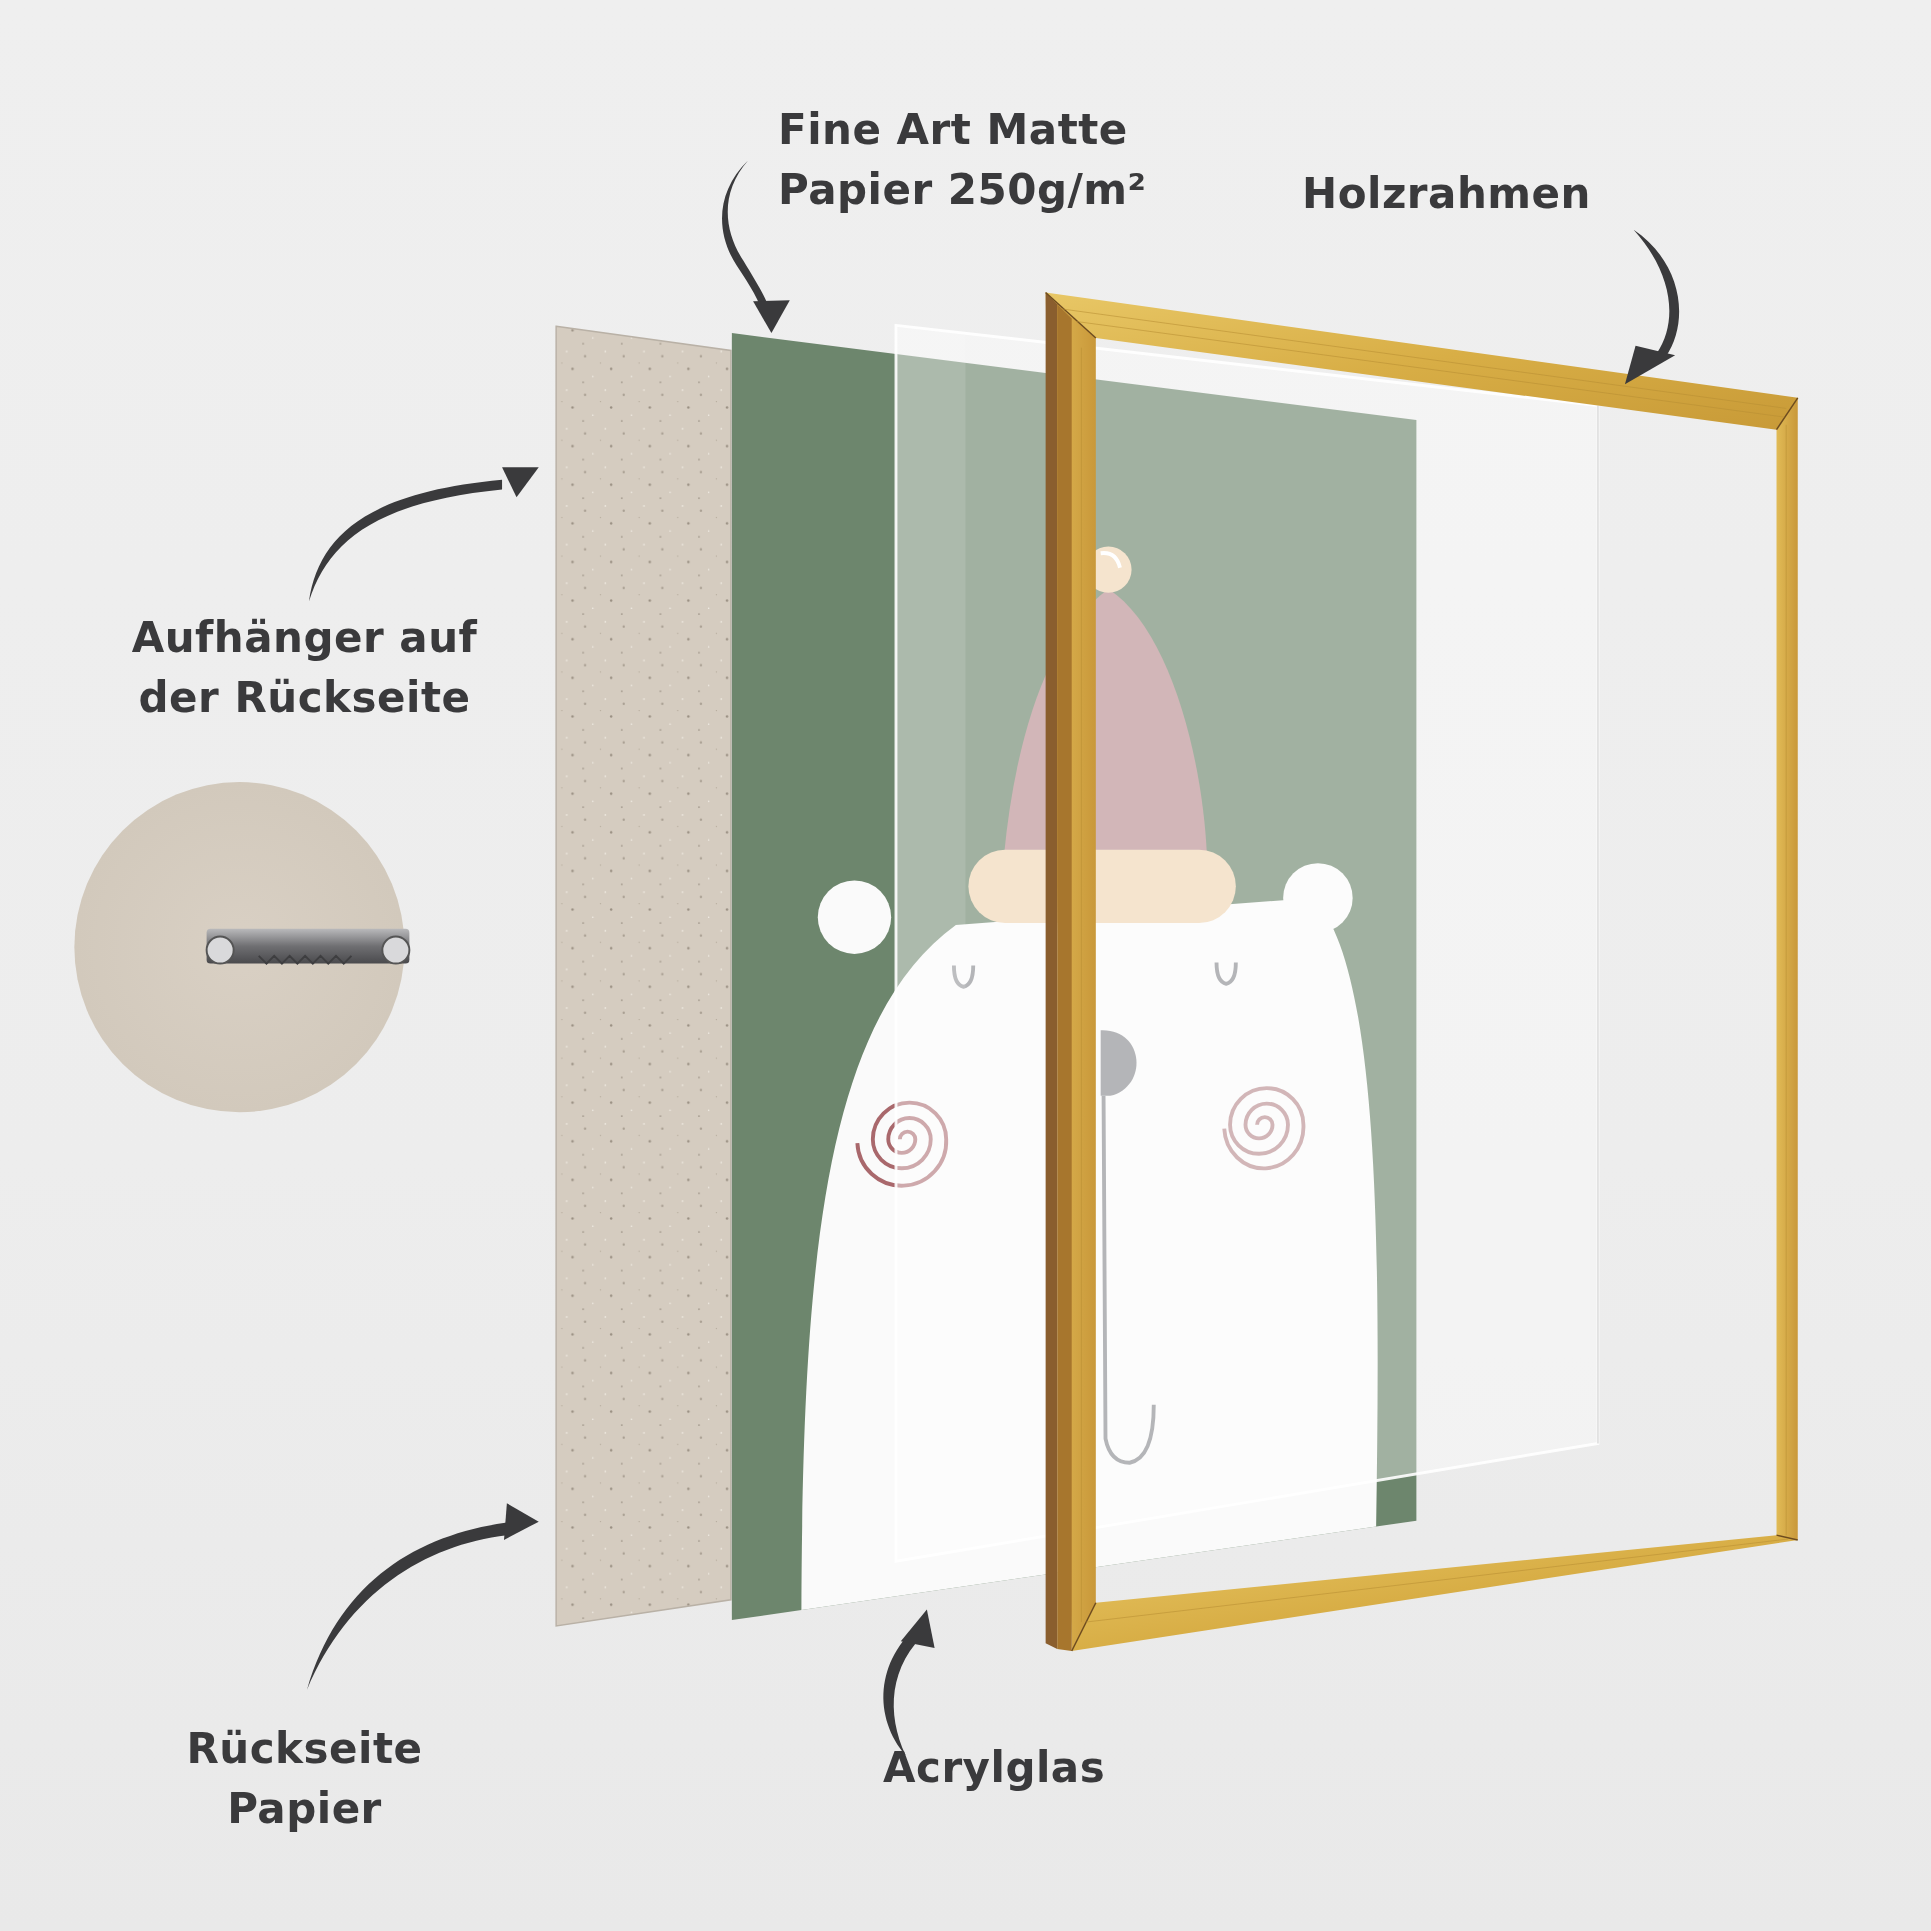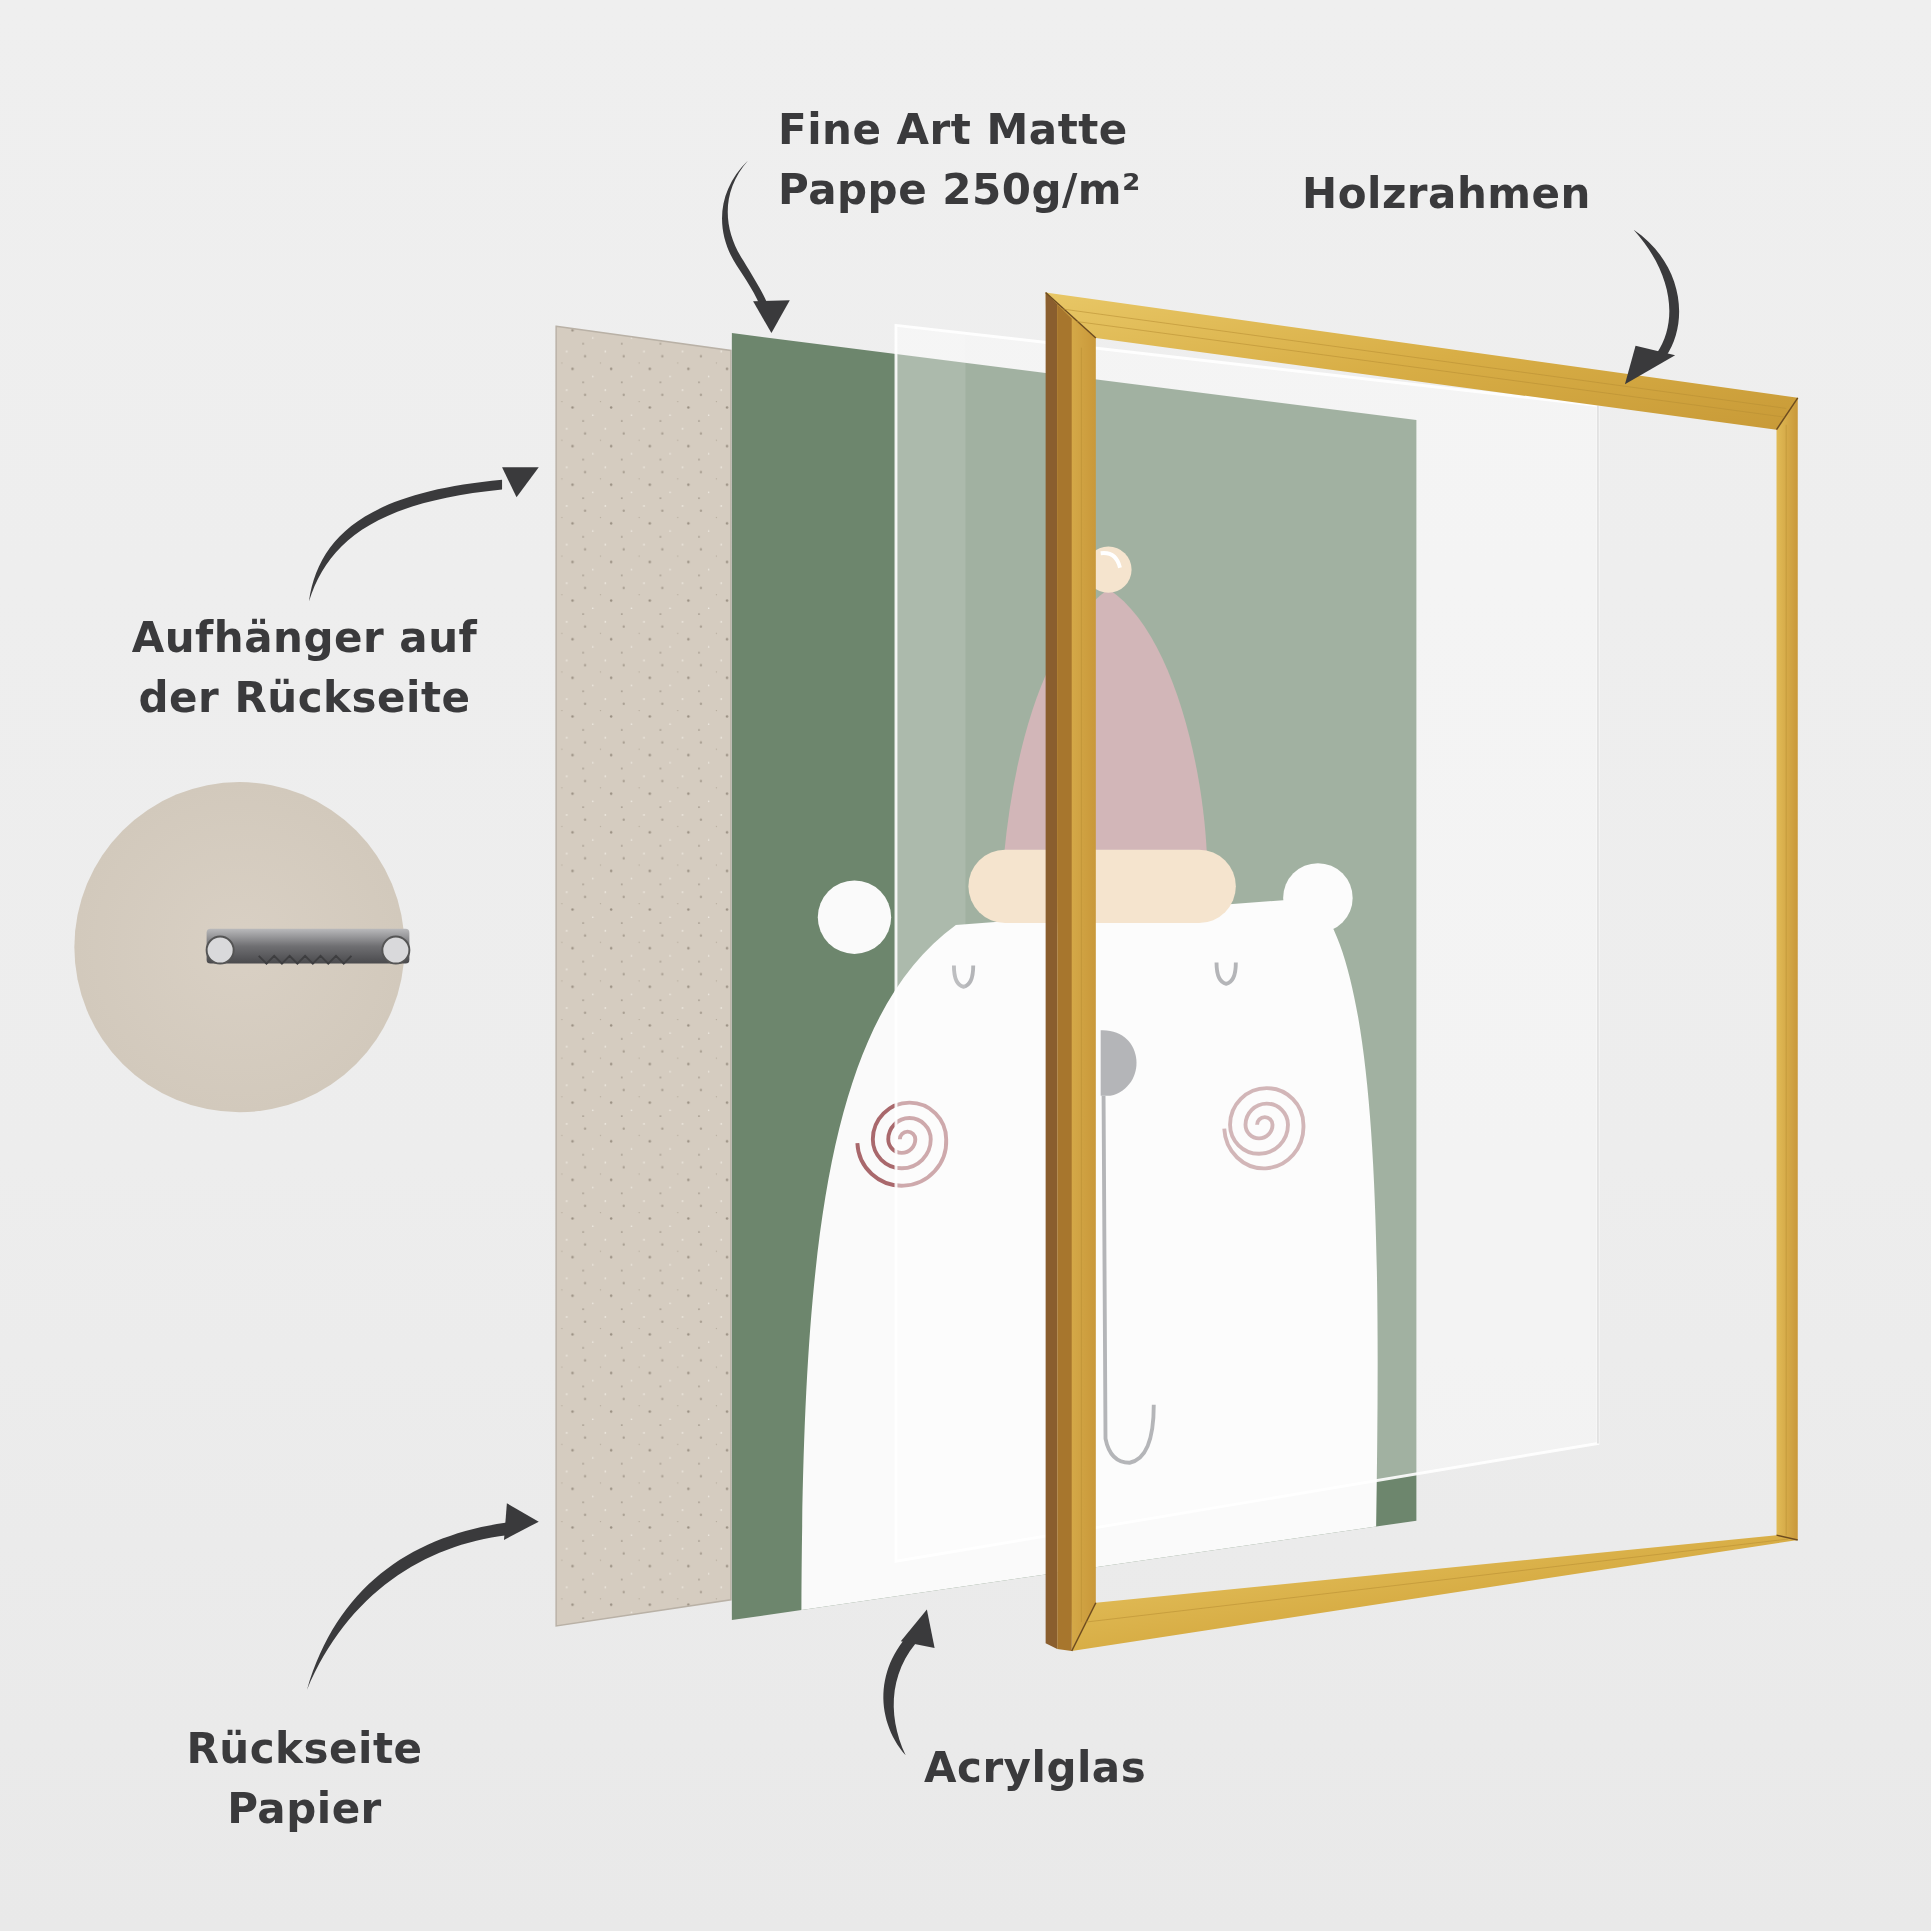--- a/index.html
+++ b/index.html
@@ -162,35 +162,35 @@
 
       <g>
         <path d="M 938,1818 C 905,1780 905,1720 955,1680 L 962,1688 C 920,1725 918,1775 938,1818 Z"></path>
         <polygon points="933,1700 960,1667 968,1707"></polygon>
       </g>
     </g>
   </svg>
 
   <div class="label" style="left:778px; top:100px;">
     <span>Fine Art Matte</span>
-    <span>Pappe 250g/m²</span>
+    <span>Papier 250g/m²</span>
   </div>
 
   <div class="label" style="left:1302px; top:164px;text-align:center;">
     <span>Holzrahmen</span>
   </div>
 
   <div class="label center" style="left:97px; top:608px; width:415px;">
     <span>Aufhänger auf</span>
     <span>der Rückseite</span>
   </div>
 
   <div class="label center" style="left:150px; top:1719px; width:309px;">
     <span>Rückseite</span>
     <span>Papier</span>
   </div>
 
-  <div class="label" style="left:924px; top:1738px;">
+  <div class="label" style="left:883px; top:1738px;">
     <span>Acrylglas</span>
   </div>
 
 </div>
 
 
 </body></html>

